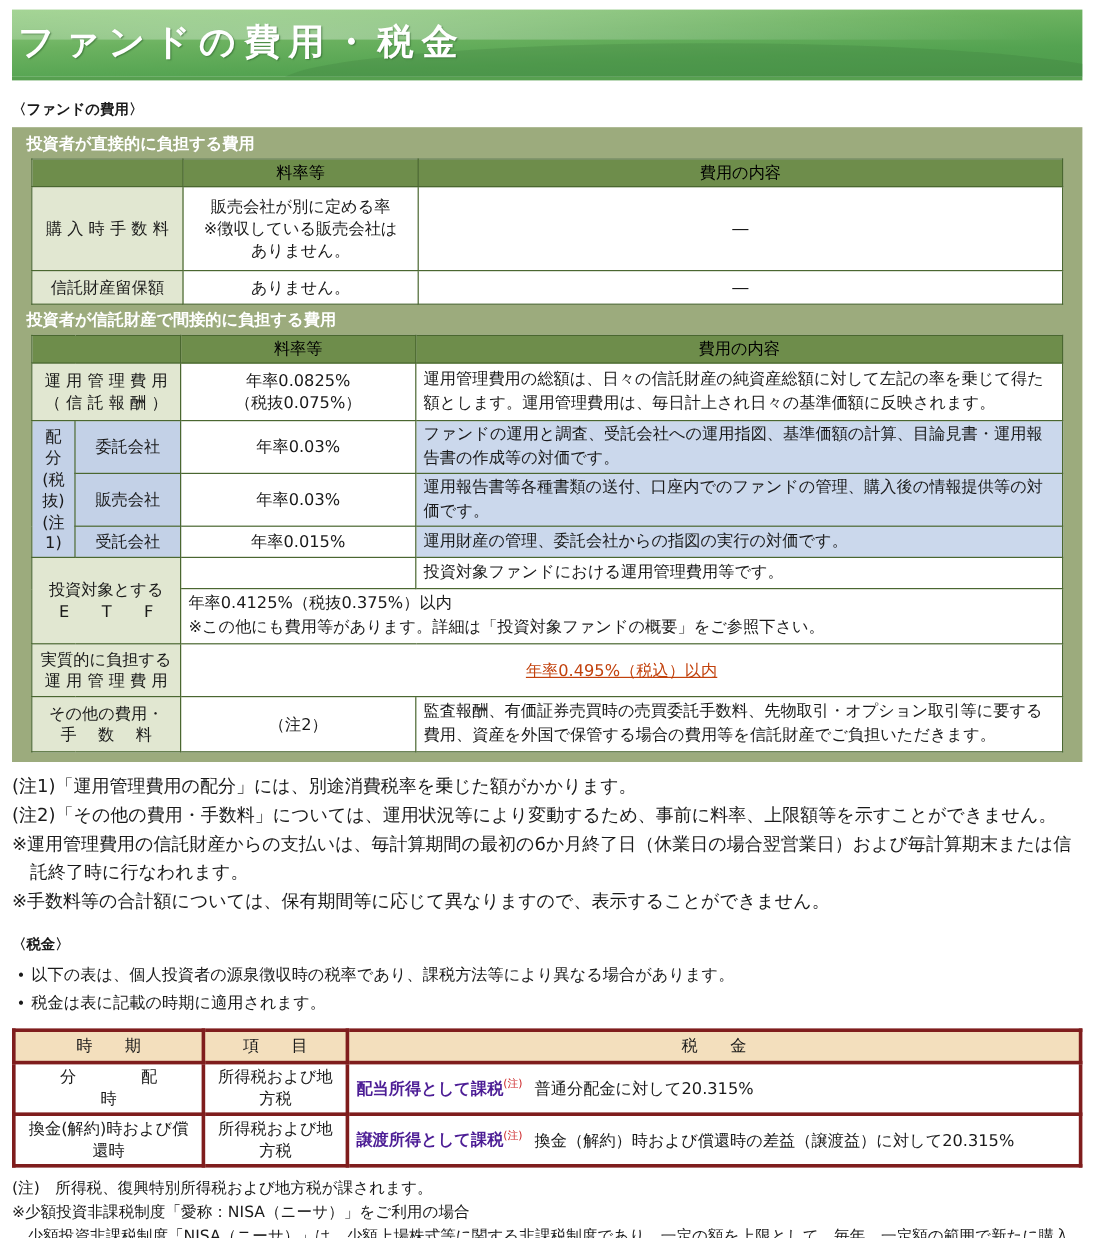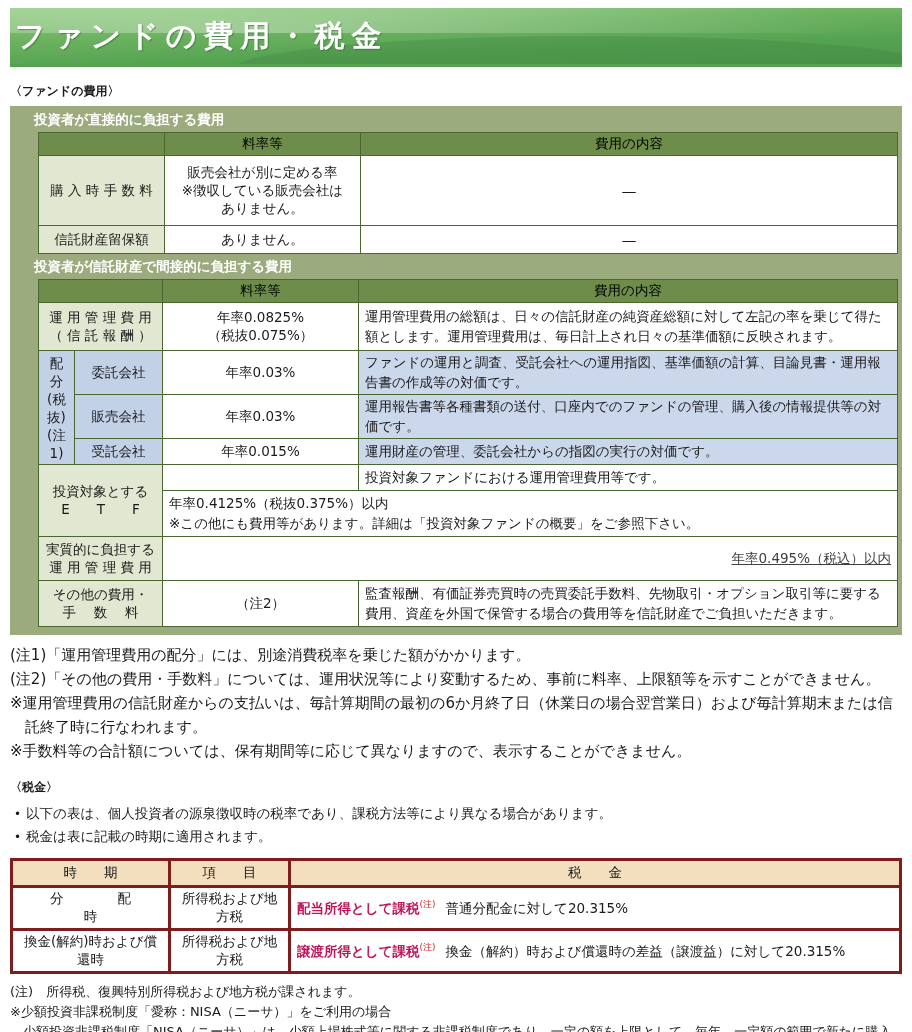--- a/index.html
+++ b/index.html
@@ -45,21 +45,21 @@
   
   .sec-heading {
     font-size: 12px; font-weight: bold;
     margin: 16px 10px 6px 10px;
   }
 
   
   .fee-frame {
     margin: 0 10px;
     background: #9cab7d;
-    padding: 1px 0 8px 12px;
+    padding: 1px 0 8px 0;
   }
   .fee-band {
     color: #ffffff; font-weight: bold; font-size: 13.5px;
     padding: 4px 0 3px 12px;
   }
   table.fee-table {
     width: 860px; margin: 0 16px;
     border-collapse: collapse;
     background: #ffffff;
     table-layout: fixed;
@@ -81,22 +81,22 @@
     text-align: center;
     padding: 2px 3px;
   }
   td.rate { text-align: center; }
   td.desc { text-align: left; line-height: 1.45; }
   td.blue-lbl { background: #c3d1e7; text-align: center; padding: 2px 2px; }
   td.blue-desc { background: #cbd8ec; text-align: left; line-height: 1.45; }
   td.no-bottom { border-bottom: none; }
   td.no-top { border-top: none; }
   .red-rate {
-    color: #404040; text-decoration: underline;
-    text-align: right; padding-left: 8px;
+    color: #c2410c; text-decoration: underline;
+    text-align: center; padding-left: 8px;
   }
 
   
   .notes { margin: 8px 10px 0 10px; font-size: 15px; line-height: 1.6; }
   .note-line { padding-left: 3.2em; text-indent: -3.2em; }
   .note-line.sym { padding-left: 1em; text-indent: -1em; }
 
   
   .bullets { margin: 4px 10px 10px 14px; font-size: 13.5px; line-height: 1.65; }
   .bullet::before { content: "•"; margin-right: 5px; font-size: 12px; }
@@ -114,21 +114,21 @@
     padding: 2px 6px;
     white-space: pre-line;
   }
   table.tax-table thead th {
     background: #f3dfbd; font-weight: normal;
     text-align: center; height: 20px;
   }
   td.tax-period { text-align: center; }
   td.tax-item { text-align: center; }
   td.tax-detail { text-align: left; }
-  .tax-red { color: #be185d; font-weight: bold; text-align: right; }
+  .tax-red { color: #4c1d95; font-weight: bold; text-align: right; }
   .tax-sup { color: #cc2629; font-size: 9px; vertical-align: super; }
   .tax-black { margin-left: 10px; }
 
   .tax-notes { margin: 8px 10px 0 10px; font-size: 13px; line-height: 1.53; }
   .tn { padding-left: 1em; text-indent: -1em; }
   .tn.indent { padding-left: 1em; text-indent: 0; }
   .tn.hang35 { padding-left: 2.6em; text-indent: -2.6em; }
 </style>
 </head>
 <body>

